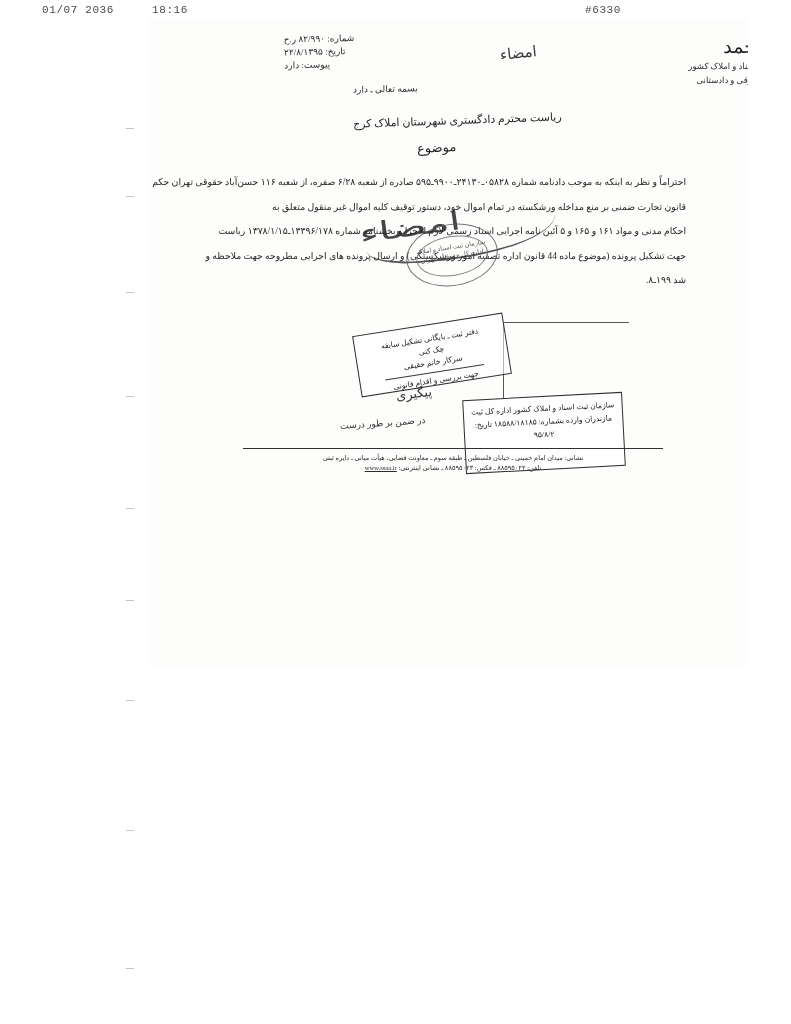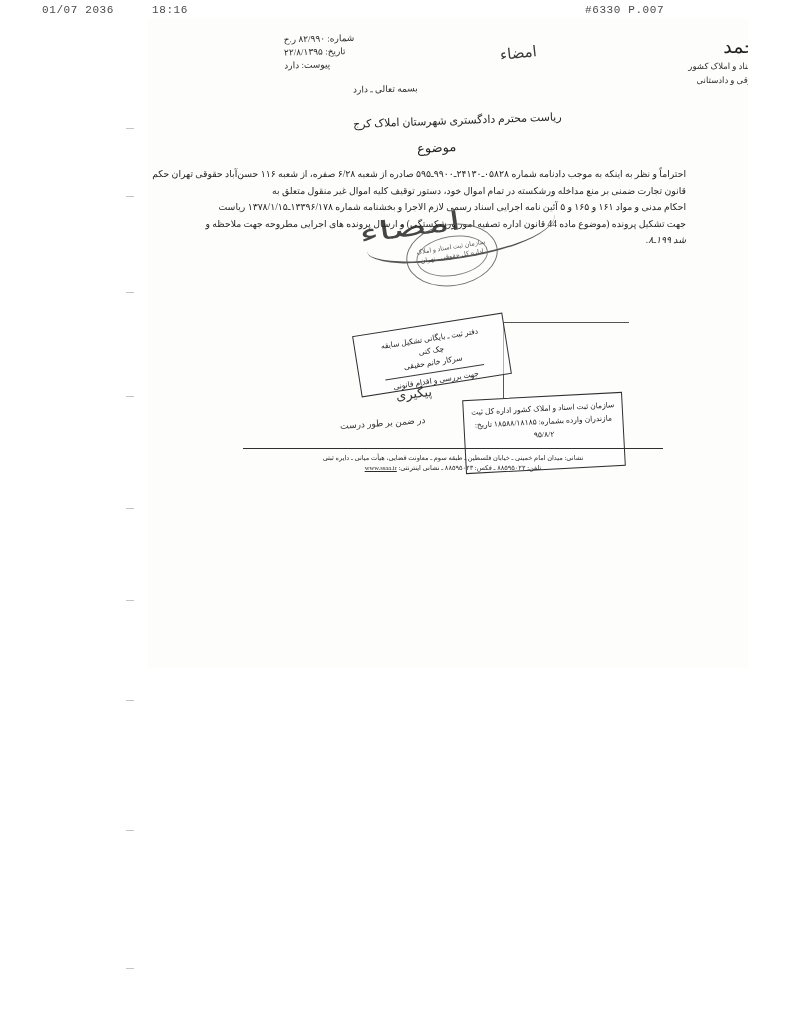--- a/index.html
+++ b/index.html
@@ -20,21 +20,20 @@
   .fax-header {
     position: absolute;
     top: 4px;
     left: 0;
     width: 664px;
     height: 16px;
     font-family: "Liberation Mono", monospace;
     font-size: 11px;
     letter-spacing: 0.6px;
     color: #4a4a4a;
-    padding-left: 34px;
   }
   .fax-header .fx-date { position: absolute; left: 42px; top: 0; }
   .fax-header .fx-time { position: absolute; left: 152px; top: 0; }
   .fax-header .fx-id   { position: absolute; left: 585px; top: 0; }
 
   
   .sheet {
     position: absolute;
     left: 148px;
     top: 18px;
@@ -155,22 +154,22 @@
     top: 148px;
     width: 506px;
     direction: rtl;
     text-align: justify;
     font-size: 9.3px;
     line-height: 16.6px;
     color: #1e1e1e;
     font-family: "Liberation Serif", serif;
   }
   .body-block p { margin: 0; }
-  .body-block .ln { display: block; white-space: nowrap; }
-  .body-last { text-align: right; font-style: italic; }
+  .body-block .ln { display: block; white-space: nowrap; margin-top: 8px; }
+  .body-last { text-align: right; }
 
   
   .sig-wrap {
     position: absolute;
     left: 100px;
     top: 186px;
     width: 420px;
     height: 260px;
   }
   .sig-scrawl {

